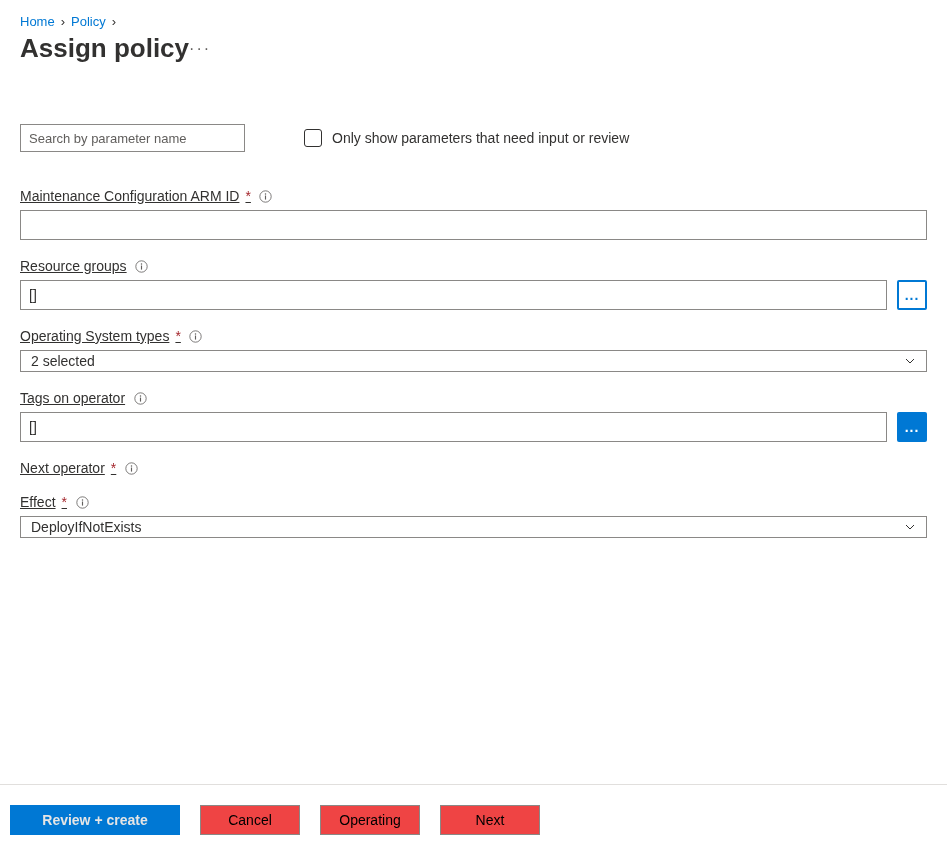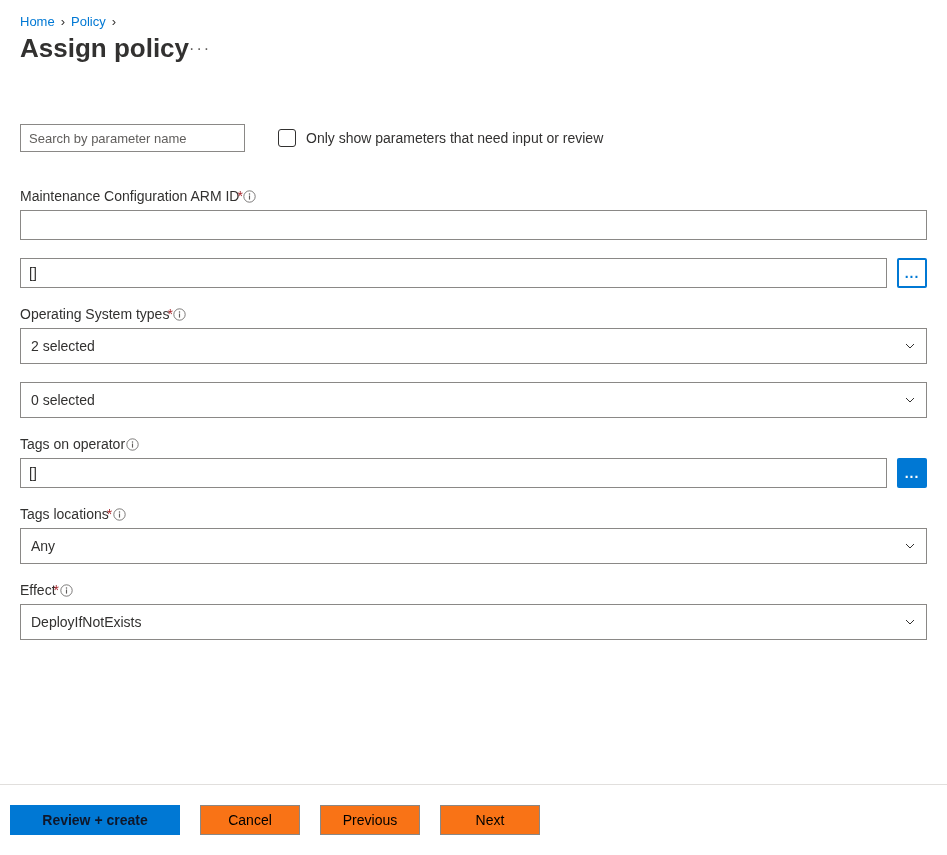--- a/index.html
+++ b/index.html
@@ -44,21 +44,21 @@
     }
     .ellipsis-btn {
       font-size: 16px;
       color: #605e5c;
       cursor: pointer;
       letter-spacing: 2px;
     }
     .toolbar-row {
       display: flex;
       align-items: center;
-      gap: 11px;
+      gap: 37px;
       margin-bottom: 36px;
     }
     .search-input {
       width: 225px;
       height: 28px;
       border: 1px solid #8a8886;
       padding: 0 8px;
       font-size: 13px;
       font-family: inherit;
       color: #323130;
@@ -79,23 +79,24 @@
       background: #fff;
     }
     .checkbox-label { font-size: 14px; }
 
     .field {
       margin-bottom: 18px;
     }
     .field-label {
       display: flex;
       align-items: center;
-      gap: 0;
+      gap: 8px;
       margin-bottom: 6px;
       font-size: 14px;
+      text-decoration: underline;
     }
     .required { color: #a4262c; margin-left: -2px; }
     .info-icon-wrap {
       display: inline-flex;
       align-items: center;
       justify-content: center;
       width: 14px;
       height: 14px;
     }
     .info-icon-wrap svg { display: block; }
@@ -111,21 +112,21 @@
       border: 1px solid #8a8886;
       padding: 0 8px;
       font-size: 14px;
       font-family: inherit;
       color: #323130;
       background: #fff;
     }
     .full { width: 100%; }
     .select {
       width: 100%;
-      height: 36px;
+      height: 22px;
       border: 1px solid #8a8886;
       background: #fff;
       display: flex;
       align-items: center;
       justify-content: space-between;
       padding: 0 10px;
       cursor: pointer;
       font-size: 14px;
     }
     .chevron {
@@ -167,31 +168,31 @@
       border-top: 1px solid #e1dfdd;
       padding: 20px 10px;
       display: flex;
       gap: 20px;
     }
     .btn {
       height: 30px;
       min-width: 100px;
       padding: 0 16px;
       border: 1px solid #8a8886;
-      background: #f97316;
+      background: #ef4444;
       font-size: 14px;
       font-family: inherit;
       cursor: pointer;
       display: inline-flex;
       align-items: center;
       justify-content: center;
     }
     .btn.primary {
       background: #0078d4;
-      color: #0f172a;
+      color: #e5e5e5;
       border-color: #0078d4;
       font-weight: 600;
       min-width: 170px;
     }
   </style>
 </head>
 <body>
 
 <div class="content">
   <nav class="breadcrumb">
@@ -223,20 +224,30 @@
             <circle cx="8" cy="8" r="7" fill="none" stroke="#605e5c" stroke-width="1"></circle>
             <circle cx="8" cy="5" r="0.9" fill="#605e5c"></circle>
             <rect x="7.3" y="6.8" width="1.4" height="5" fill="#605e5c"></rect>
           </svg>
       </span>
     </div>
     <input class="text-input full" type="text" value="" style="">
   </div>
 
   <div class="field">
+    <div class="field-label">
+      <span>Resource groups</span>
+      <span class="info-icon-wrap">
+        <svg width="13" height="13" viewBox="0 0 16 16">
+            <circle cx="8" cy="8" r="7" fill="none" stroke="#605e5c" stroke-width="1"></circle>
+            <circle cx="8" cy="5" r="0.9" fill="#605e5c"></circle>
+            <rect x="7.3" y="6.8" width="1.4" height="5" fill="#605e5c"></rect>
+          </svg>
+      </span>
+    </div>
     <div class="input-row">
       <input class="text-input" type="text" value="[]" style="">
       <div class="action-square active">
         <span class="dots">...</span>
       </div>
     </div>
   </div>
 
   <div class="field">
     <div class="field-label">
@@ -254,28 +265,20 @@
       <span>2 selected</span>
       <span class="chevron">
         <svg width="12" height="12" viewBox="0 0 12 12">
             <path d="M2 4 L6 8 L10 4" fill="none" stroke="#323130" stroke-width="1"></path>
           </svg>
       </span>
     </div>
   </div>
 
   <div class="field">
-    <div class="select">
-      <span>0 selected</span>
-      <span class="chevron">
-        <svg width="12" height="12" viewBox="0 0 12 12">
-            <path d="M2 4 L6 8 L10 4" fill="none" stroke="#323130" stroke-width="1"></path>
-          </svg>
-      </span>
-    </div>
   </div>
 
   <div class="field">
     <div class="field-label">
       <span>Tags on operator</span>
       <span class="info-icon-wrap">
         <svg width="13" height="13" viewBox="0 0 16 16">
             <circle cx="8" cy="8" r="7" fill="none" stroke="#605e5c" stroke-width="1"></circle>
             <circle cx="8" cy="5" r="0.9" fill="#605e5c"></circle>
             <rect x="7.3" y="6.8" width="1.4" height="5" fill="#605e5c"></rect>
@@ -285,35 +288,27 @@
     <div class="input-row">
       <input class="text-input" type="text" value="[]" style="">
       <div class="action-square solid">
         <span class="dots">...</span>
       </div>
     </div>
   </div>
 
   <div class="field">
     <div class="field-label">
-      <span>Tags locations</span>
+      <span>Next operator</span>
       <span class="required">*</span>
       <span class="info-icon-wrap">
         <svg width="13" height="13" viewBox="0 0 16 16">
             <circle cx="8" cy="8" r="7" fill="none" stroke="#605e5c" stroke-width="1"></circle>
             <circle cx="8" cy="5" r="0.9" fill="#605e5c"></circle>
             <rect x="7.3" y="6.8" width="1.4" height="5" fill="#605e5c"></rect>
-          </svg>
-      </span>
-    </div>
-    <div class="select">
-      <span>Any</span>
-      <span class="chevron">
-        <svg width="12" height="12" viewBox="0 0 12 12">
-            <path d="M2 4 L6 8 L10 4" fill="none" stroke="#323130" stroke-width="1"></path>
           </svg>
       </span>
     </div>
   </div>
 
   <div class="field">
     <div class="field-label">
       <span>Effect</span>
       <span class="required">*</span>
       <span class="info-icon-wrap">
@@ -332,15 +327,15 @@
           </svg>
       </span>
     </div>
   </div>
 
 </div>
 
 <div class="footer">
   <button class="btn primary">Review + create</button>
   <button class="btn">Cancel</button>
-  <button class="btn">Previous</button>
+  <button class="btn">Operating</button>
   <button class="btn">Next</button>
 </div>
 
 </body></html>

